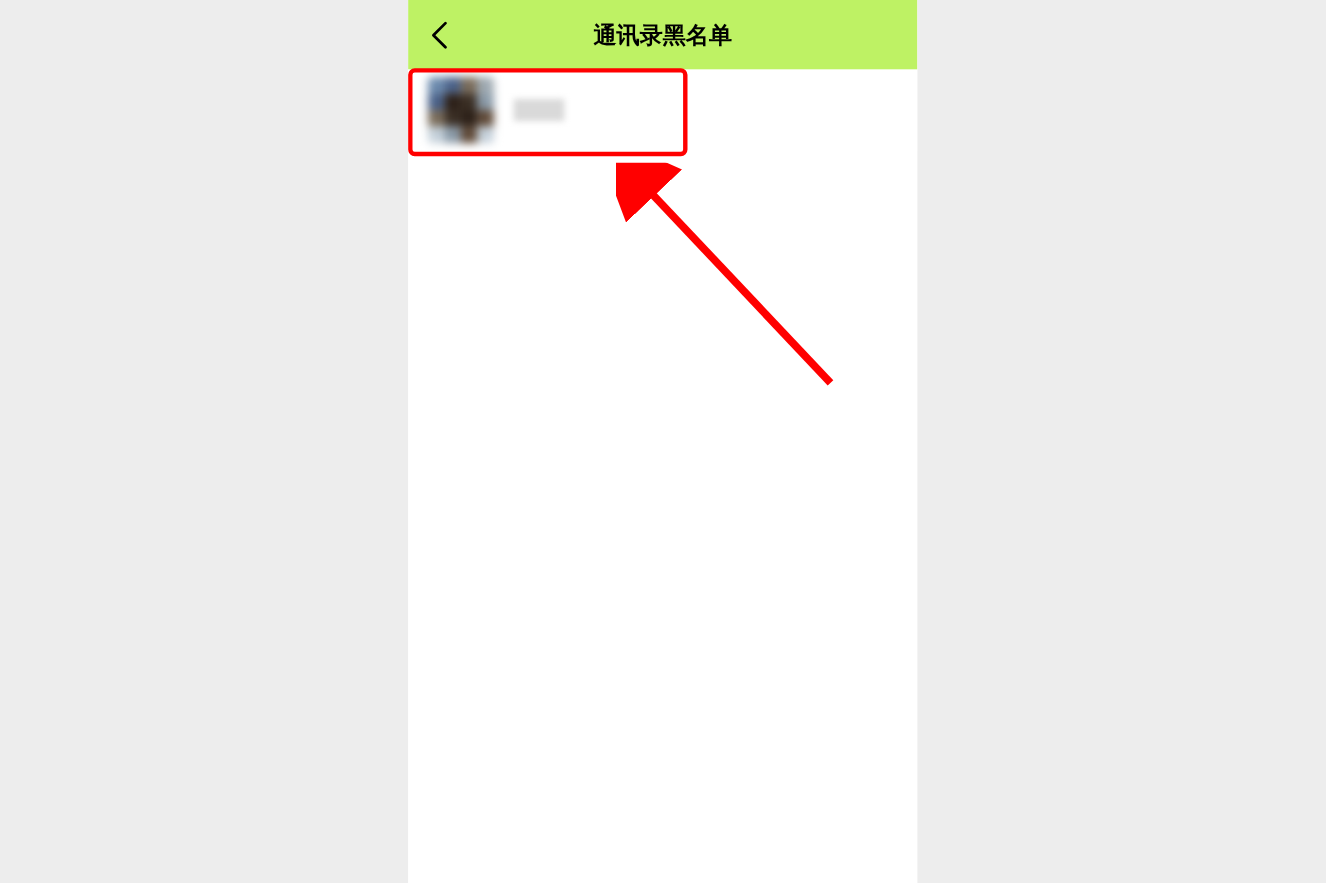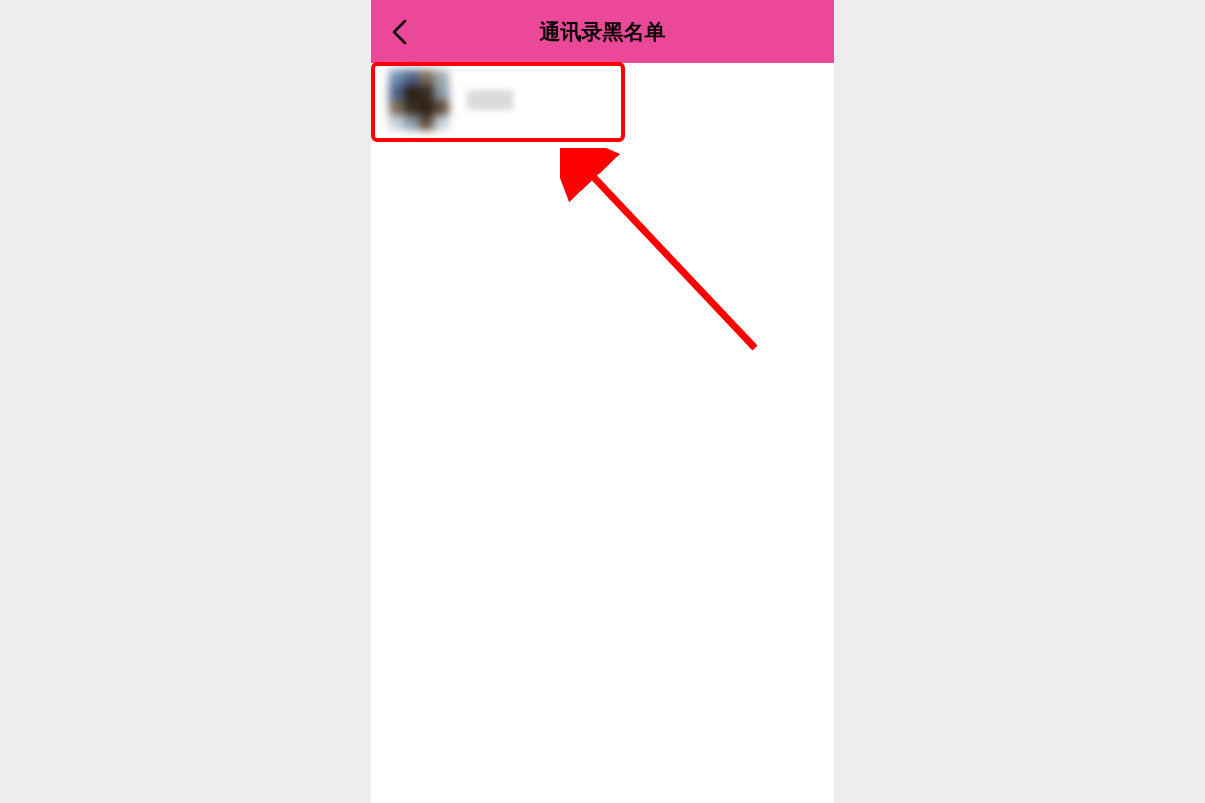--- a/index.html
+++ b/index.html
@@ -19,21 +19,21 @@
     }
     .phone-screen {
       width: 463px;
       height: 803px;
       background: #ffffff;
       position: relative;
       overflow: hidden;
     }
     .header {
       height: 63px;
-      background: #ec4899;
+      background: #bef264;
       display: flex;
       align-items: center;
       position: relative;
       justify-content: flex-end;
     }
     .back-icon {
       position: absolute;
       left: 20px;
       width: 16px;
       height: 26px;

